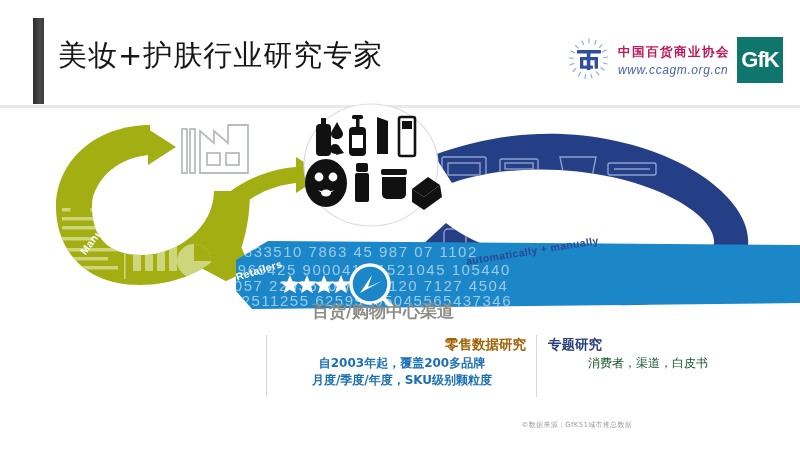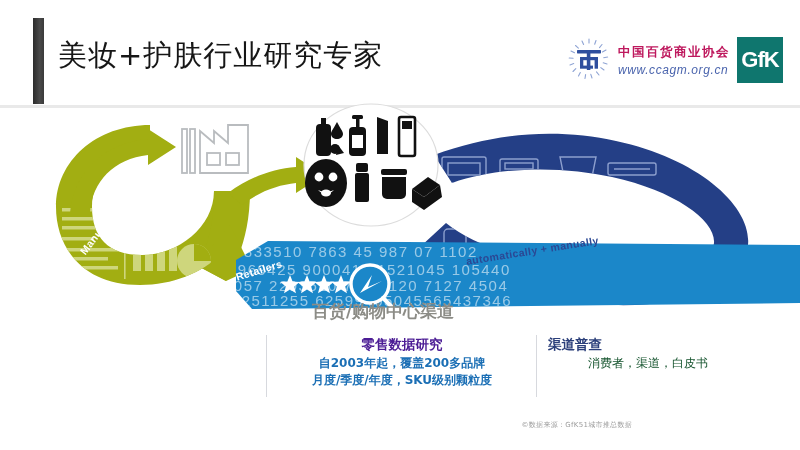--- a/index.html
+++ b/index.html
@@ -56,21 +56,21 @@
   
   .legend{position:absolute;left:0;top:333px;width:800px;height:72px;}
   .lg-col{position:absolute;top:0;}
   .lg-c1{left:62px;width:290px;text-align:right;padding-right:22px;}
   .lg-c2{left:278px;width:248px;text-align:center;}
   .lg-c3{left:548px;width:240px;text-align:left;}
   .lg-head{font-size:13.5px;font-weight:bold;line-height:22px;
            font-family:"DejaVu Sans","Liberation Sans",sans-serif;}
   .lg-body{font-size:12px;line-height:17px;font-family:"DejaVu Sans","Liberation Sans",sans-serif;}
   .c-green .lg-head{color:#a2ae12;} .c-green .lg-body{color:#b3bd3e;}
-  .c-blue  .lg-head{color:#4c1d95;} .c-blue  .lg-body{color:#1b6fb5;font-weight:bold;}
+  .c-blue  .lg-head{color:#a16207;text-align:right;} .c-blue  .lg-body{color:#1b6fb5;font-weight:bold;}
   .c-navy  .lg-head{color:#2b3f7a;} .c-navy  .lg-body{color:#14532d;margin-left:40px;}
   .divider{position:absolute;top:2px;width:1px;height:62px;background:#d7d9de;}
   .div1{left:266px;} .div2{left:536px;}
 
   
   .footer{position:absolute;left:0;top:413px;width:676px;text-align:center;
           padding-right:20px;box-sizing:border-box;}
   .footer span{font-size:7px;color:#9b9b9b;letter-spacing:.3px;
                font-family:"DejaVu Sans","Liberation Sans",sans-serif;}
   .footer{text-align:right;padding-right:44px;}
@@ -386,21 +386,21 @@
     <div class="divider div2"></div>
 
 
     <div class="lg-col lg-c2 c-blue">
       <div class="lg-head">零售数据研究</div>
       <div class="lg-body">自2003年起，覆盖200多品牌</div>
       <div class="lg-body">月度/季度/年度，SKU级别颗粒度</div>
     </div>
 
     <div class="lg-col lg-c3 c-navy">
-      <div class="lg-head">渠道普查</div>
+      <div class="lg-head">专题研究</div>
       <div class="lg-body">消费者，渠道，白皮书</div>
     </div>
   </div>
 
   <div class="footer">
     <span>©数据来源：GfK51城市推总数据</span>
   </div>
 
 </div>
 

